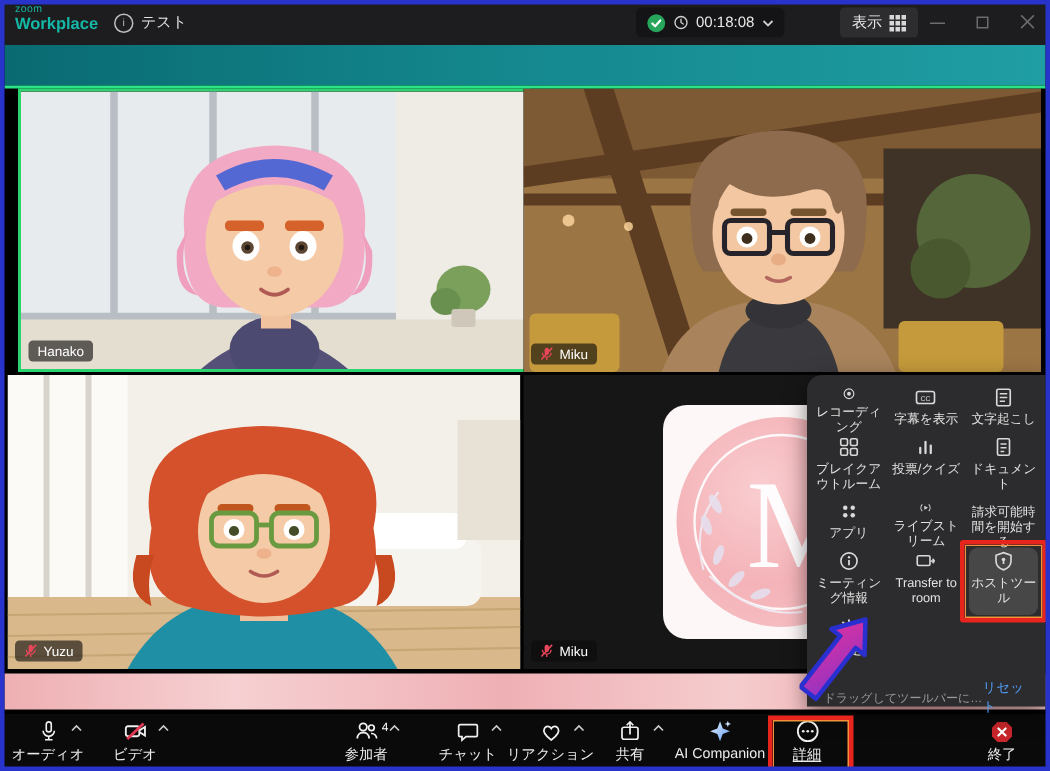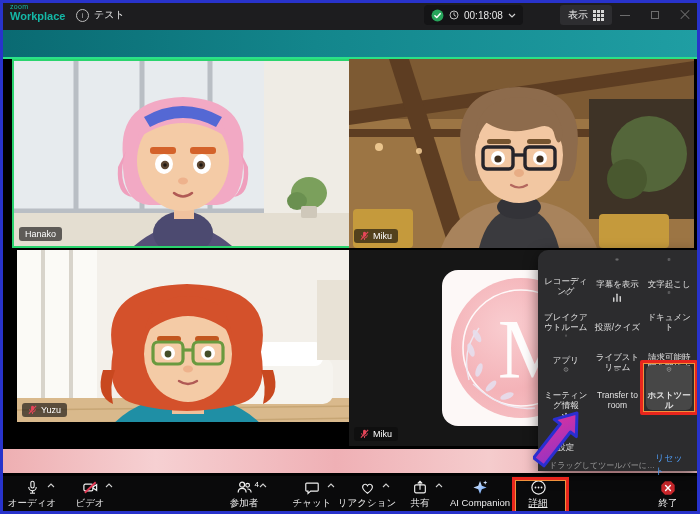--- a/index.html
+++ b/index.html
@@ -33,24 +33,24 @@
   .tile.active{border:2px solid #2bd46e;box-sizing:border-box;}
   .name-tag{position:absolute;left:5px;bottom:5px;background:rgba(12,12,12,.62);color:#fff;font-size:9px;
             padding:2px 6px;border-radius:3px;display:flex;align-items:center;gap:4px;z-index:6;}
   .pink-strip{position:absolute;left:3px;top:449px;width:694px;height:24px;z-index:4;
               background:linear-gradient(90deg,#eeafb2,#f6d0d2 22%,#efb0b5 48%,#f5cccd 70%,#edaab0 88%,#f3c3c5);}
 
   
   .menu{position:absolute;left:538px;top:250px;width:159px;height:221px;background:#2c2c2e;border-radius:10px 0 0 0;
         z-index:20;display:flex;flex-direction:column;padding:6px 2px 4px;box-sizing:border-box;box-shadow:0 4px 14px rgba(0,0,0,.5);}
   .menu-grid{display:grid;grid-template-columns:repeat(3,1fr);grid-template-rows:33px 43px 33px 45px 42px;}
-  .menu-item{display:flex;flex-direction:column;align-items:center;gap:18px;color:#e2e2e2;
+  .menu-item{display:flex;flex-direction:column;align-items:center;gap:2px;color:#e2e2e2;
              font-size:8.5px;line-height:10px;text-align:center;padding-top:2px;}
   .menu-item .lbl{max-width:50px;}
-  .menu-item.highlight{background:#474747;border-radius:6px;margin:0 3px;position:relative;font-weight:bold;}
+  .menu-item.highlight{background:#474747;border-radius:6px;margin:0 3px;position:relative;}
   .ht-box{position:absolute;inset:-5px -6px;border:3px solid #e8251d;box-shadow:inset 0 0 0 1px #f0913c;border-radius:2px;z-index:25;pointer-events:none;}
   .menu-footer{margin-top:auto;display:flex;align-items:center;justify-content:space-between;padding:0 9px 2px;font-size:8px;color:#9b9b9b;}
   .menu-footer .hint{white-space:nowrap;overflow:hidden;text-overflow:ellipsis;max-width:106px;}
   .menu-footer .reset{color:#4f9cf5;font-size:9px;}
 
   
   .annot-arrow{position:absolute;left:533px;top:403px;z-index:30;pointer-events:none;}
   .more-box{position:absolute;left:512px;top:477px;width:51px;height:34px;border:3px solid #e8251d;
             box-shadow:inset 0 0 0 1px #f0913c;z-index:35;pointer-events:none;}
 
@@ -211,21 +211,21 @@
     <div class="name-tag">
       <svg width="9" height="10" viewBox="0 0 10 11">
         <rect x="3.4" y="0.8" width="3.2" height="5.6" rx="1.6" fill="#e8465a"></rect>
         <path d="M1.8 4.6 a3.2 3.2 0 0 0 6.4 0 M5 7.8 V10" stroke="#e8465a" stroke-width="1" fill="none"></path>
         <line x1="1" y1="9.6" x2="9" y2="1" stroke="#e8465a" stroke-width="1.2"></line>
       </svg>
       <span>Miku</span>
     </div>
   </div>
 
-  <div class="tile" style="left:17px;top:250px;width:342px;height:172px;">
+  <div class="tile" style="left:5px;top:250px;width:342px;height:196px;">
     <svg width="342" height="196" viewBox="0 0 342 196">
       <rect width="342" height="196" fill="#f3f0ea"></rect>
       <rect x="0" y="0" width="80" height="150" fill="#fbfaf6"></rect>
       <g stroke="#d8d4cb" stroke-width="4">
           <line x1="26" y1="0" x2="26" y2="150"></line>
           <line x1="54" y1="0" x2="54" y2="150"></line>
         </g>
       <rect x="0" y="148" width="342" height="48" fill="#d9b98c"></rect>
       <g stroke="#c7a675" stroke-width="1.5">
           <line x1="0" y1="160" x2="342" y2="156"></line>

